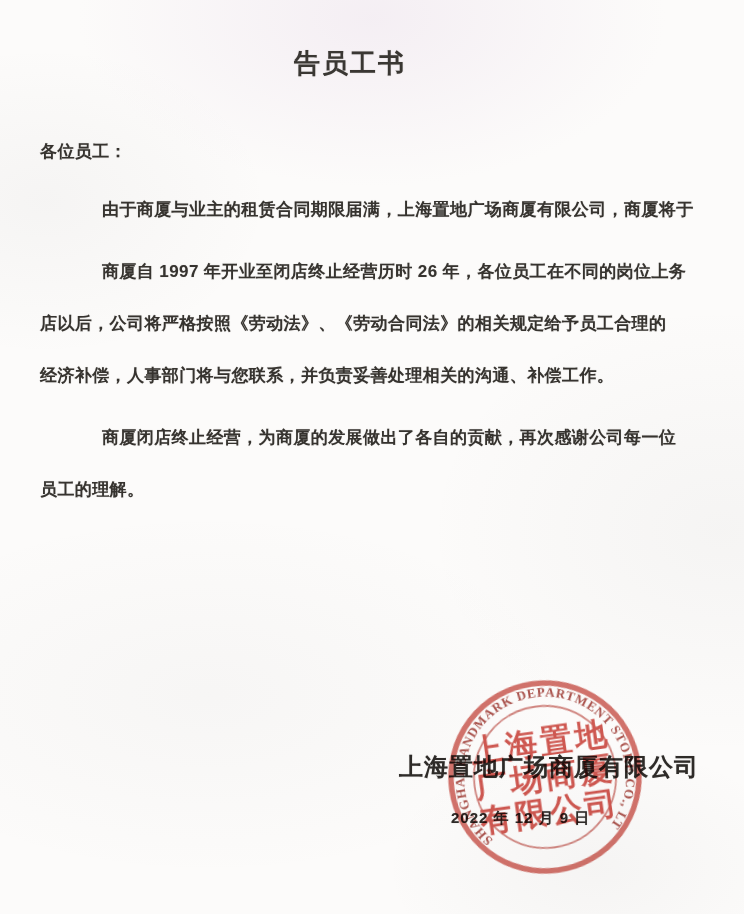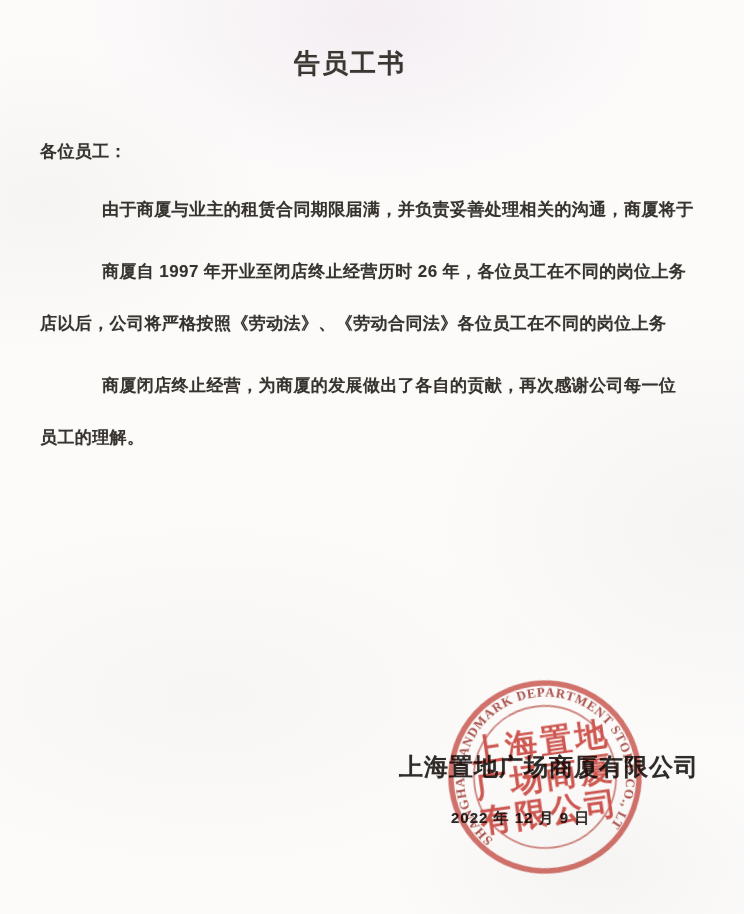--- a/index.html
+++ b/index.html
@@ -77,26 +77,27 @@
 <body>
 
 <div class="page">
 
   <div class="doc-title">告员工书</div>
 
   <div class="doc-body">
     <div class="salutation">各位员工：</div>
 
     <div class="para">
-      <div class="line indent">由于商厦与业主的租赁合同期限届满，并负责妥善处理相关的沟通，商厦将于</div>
+      <div class="line indent">由于商厦与业主的租赁合同期限届满，上海置地广场商厦有限公司，商厦将于</div>
     </div>
 
     <div class="para">
       <div class="line indent">商厦自 1997 年开业至闭店终止经营历时 26 年，各位员工在不同的岗位上务</div>
-      <div class="line">店以后，公司将严格按照《劳动法》、《劳动合同法》各位员工在不同的岗位上务</div>
+      <div class="line">店以后，公司将严格按照《劳动法》、《劳动合同法》的相关规定给予员工合理的</div>
+      <div class="line">经济补偿，人事部门将与您联系，并负责妥善处理相关的沟通、补偿工作。</div>
     </div>
 
     <div class="para">
       <div class="line indent">商厦闭店终止经营，为商厦的发展做出了各自的贡献，再次感谢公司每一位</div>
       <div class="line">员工的理解。</div>
     </div>
   </div>
 
   <div class="signature-company">上海置地广场商厦有限公司</div>
   <div class="signature-date">2022 年 12 月 9 日</div>

